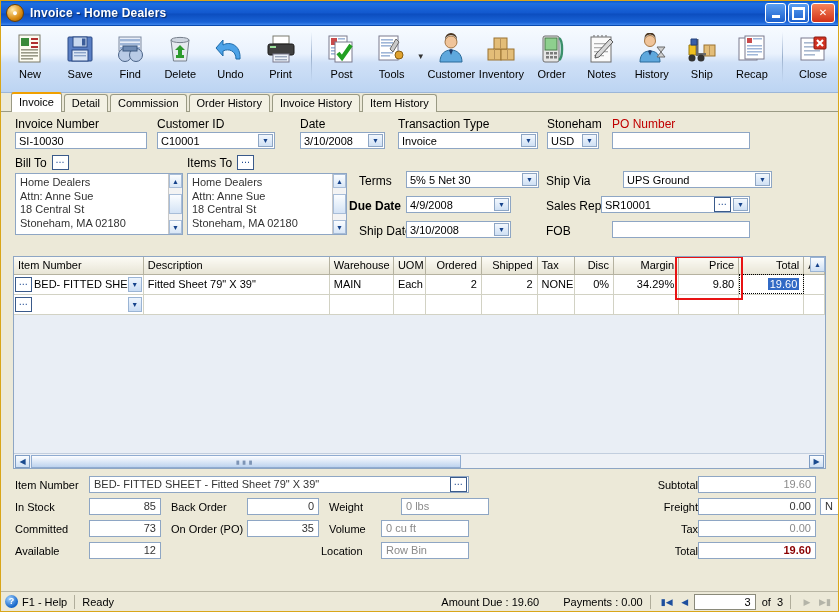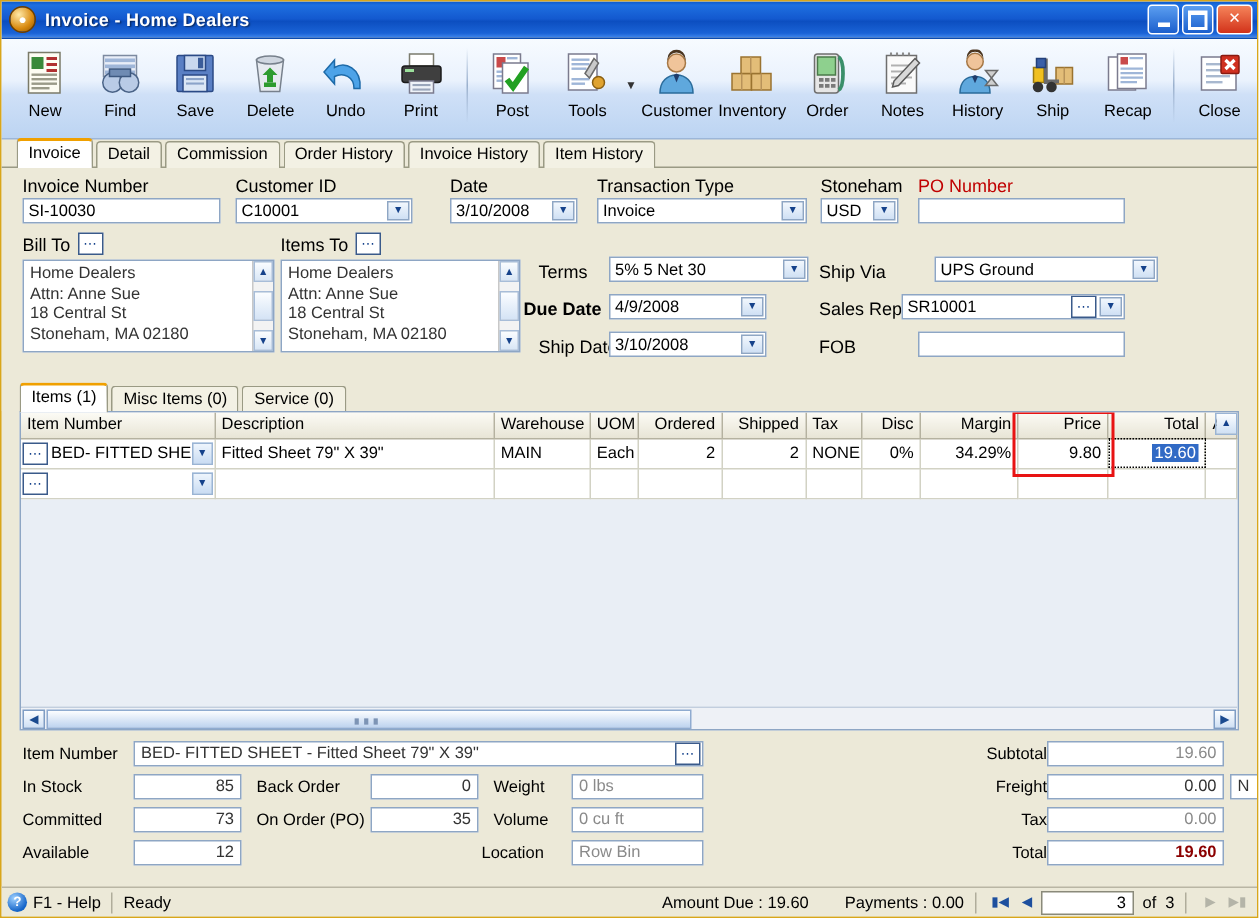--- a/index.html
+++ b/index.html
@@ -181,48 +181,48 @@
               <rect x="7" y="25" width="12" height="1.6"></rect>
             </g>
         </svg>
       </div>
       <div class="lbl">New</div>
     </div>
 
     <div class="tb-item">
       <div class="ico">
         <svg width="32" height="32" viewBox="0 0 32 32">
-          <rect x="5" y="4" width="22" height="14" fill="#e9eef8" stroke="#7d8aa0"></rect>
-          <g fill="#9fb6d8">
-              <rect x="6" y="6" width="20" height="2.4"></rect>
-              <rect x="6" y="10" width="20" height="2.4"></rect>
-              <rect x="6" y="14" width="20" height="2.4"></rect>
-            </g>
-          <circle cx="11" cy="22" r="6.5" fill="#b9cbe6" stroke="#4a6387"></circle>
-          <circle cx="22" cy="22" r="6.5" fill="#b9cbe6" stroke="#4a6387"></circle>
-          <rect x="9" y="13" width="14" height="5" fill="#6f8bb3" stroke="#3d5880"></rect>
-        </svg>
-      </div>
-      <div class="lbl">Find</div>
-    </div>
-
-    <div class="tb-item">
-      <div class="ico">
-        <svg width="32" height="32" viewBox="0 0 32 32">
           <rect x="4" y="4" width="24" height="24" rx="1" fill="#5a7fc4" stroke="#2b4a86"></rect>
           <rect x="9" y="4" width="14" height="10" fill="#c9d8ef" stroke="#2b4a86"></rect>
           <rect x="18" y="5.5" width="3.5" height="7" fill="#3b5c99"></rect>
           <rect x="8" y="17" width="16" height="11" fill="#dbe6f5" stroke="#2b4a86"></rect>
           <g fill="#8ba3c9">
               <rect x="10" y="19" width="12" height="1.4"></rect>
               <rect x="10" y="22" width="12" height="1.4"></rect>
             </g>
         </svg>
       </div>
       <div class="lbl">Save</div>
+    </div>
+
+    <div class="tb-item">
+      <div class="ico">
+        <svg width="32" height="32" viewBox="0 0 32 32">
+          <rect x="5" y="4" width="22" height="14" fill="#e9eef8" stroke="#7d8aa0"></rect>
+          <g fill="#9fb6d8">
+              <rect x="6" y="6" width="20" height="2.4"></rect>
+              <rect x="6" y="10" width="20" height="2.4"></rect>
+              <rect x="6" y="14" width="20" height="2.4"></rect>
+            </g>
+          <circle cx="11" cy="22" r="6.5" fill="#b9cbe6" stroke="#4a6387"></circle>
+          <circle cx="22" cy="22" r="6.5" fill="#b9cbe6" stroke="#4a6387"></circle>
+          <rect x="9" y="13" width="14" height="5" fill="#6f8bb3" stroke="#3d5880"></rect>
+        </svg>
+      </div>
+      <div class="lbl">Find</div>
     </div>
 
     <div class="tb-item">
       <div class="ico">
         <svg width="32" height="32" viewBox="0 0 32 32">
           <path d="M7 7 h18 l-2.5 21 h-13 z" fill="#e6eaf0" stroke="#77808c"></path>
           <ellipse cx="16" cy="7" rx="9" ry="2.6" fill="#cfd6e0" stroke="#77808c"></ellipse>
           <path d="M16 12 l5 5 h-3 v5 h-4 v-5 h-3 z" fill="#2e9b2e"></path>
           <path d="M12 22 h8 v3 h-8 z" fill="#2e9b2e"></path>
         </svg>
@@ -531,25 +531,20 @@
     <div class="fld combo" style="position:absolute;left:600px;top:84px;width:149px;padding-right:36px;">
       <span>SR10001</span>
       <span class="ellbtn" style="position:absolute;right:18px;top:0px;">⋯</span>
       <span class="arrow">▼</span>
     </div>
 
     <div style="position:absolute;left:545px;top:112px;" class="lbl">FOB</div>
     <div class="fld" style="position:absolute;left:611px;top:109px;width:138px;"></div>
   </div>
 
-  <div class="items-tabs">
-    <div class="tab active"><span>Items (1)</span></div>
-    <div class="tab"><span>Misc Items (0)</span></div>
-    <div class="tab"><span>Service (0)</span></div>
-  </div>
 
   <div class="grid-wrap">
     <div class="grid-blank" style="top:58px;bottom:15px;"></div>
 
     <table class="grid">
       <colgroup>
         <col style="width:125px">
           <col style="width:180px">
           <col style="width:62px">
           <col style="width:31px">
@@ -653,21 +648,21 @@
     <div class="det-lbl" style="position:absolute;left:2px;top:70px;">Available</div>
     <div class="det-fld r" style="position:absolute;left:76px;top:67px;width:72px;">12</div>
 
     <div class="det-lbl" style="position:absolute;left:158px;top:26px;">Back Order</div>
     <div class="det-fld r" style="position:absolute;left:234px;top:23px;width:72px;">0</div>
 
     <div class="det-lbl" style="position:absolute;left:158px;top:48px;">On Order (PO)</div>
     <div class="det-fld r" style="position:absolute;left:234px;top:45px;width:72px;">35</div>
 
     <div class="det-lbl" style="position:absolute;left:316px;top:26px;">Weight</div>
-    <div class="det-fld gray" style="position:absolute;left:368px;top:23px;width:88px;">0 lbs</div>
+    <div class="det-fld gray" style="position:absolute;left:388px;top:23px;width:88px;">0 lbs</div>
 
     <div class="det-lbl" style="position:absolute;left:316px;top:48px;">Volume</div>
     <div class="det-fld gray" style="position:absolute;left:368px;top:45px;width:88px;">0 cu ft</div>
 
     <div class="det-lbl" style="position:absolute;left:308px;top:70px;">Location</div>
     <div class="det-fld gray" style="position:absolute;left:368px;top:67px;width:88px;">Row  Bin</div>
 
     <div class="totbox">
       <div class="det-lbl" style="position:absolute;right:128px;top:4px;">Subtotal</div>
       <div class="det-fld r gray" style="position:absolute;right:10px;top:1px;width:118px;">19.60</div>

